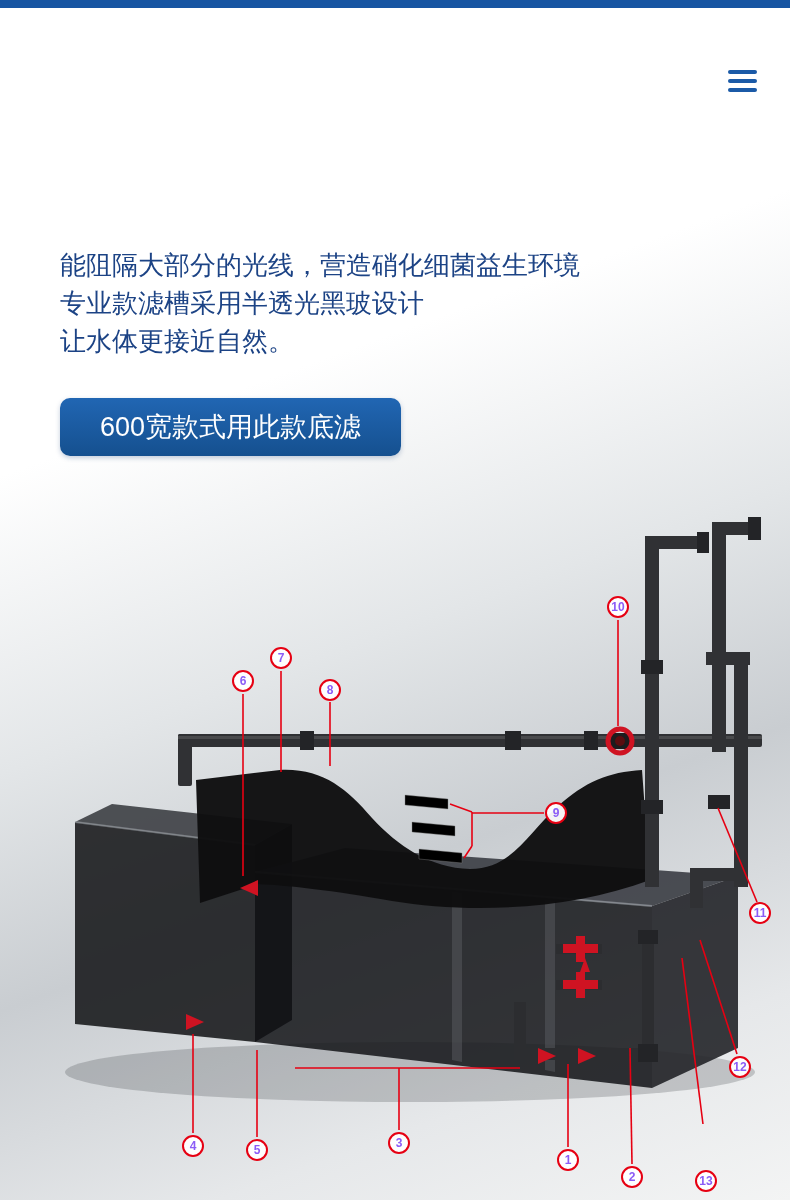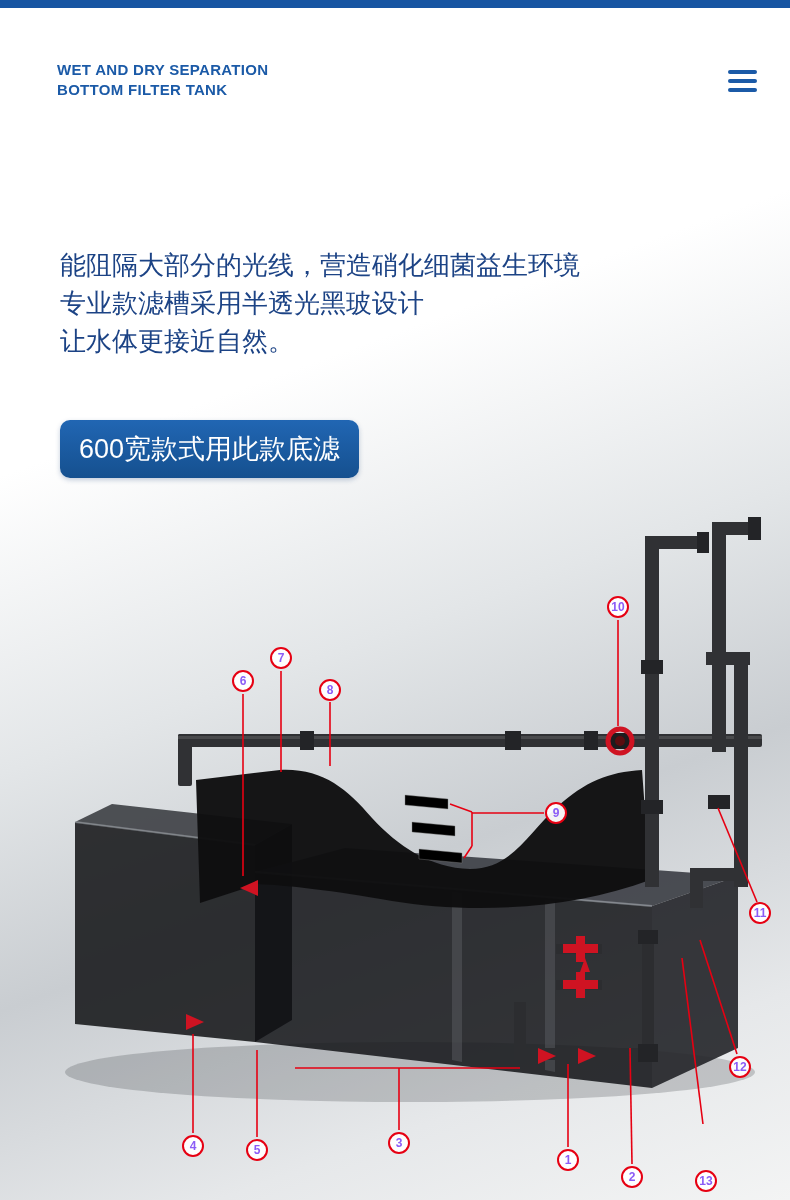--- a/index.html
+++ b/index.html
@@ -7,39 +7,35 @@
   .page{position:absolute;left:0;top:0;width:790px;height:1200px;overflow:hidden;
         background:linear-gradient(160deg,#ffffff 0%,#ffffff 32%,#e3e6e8 52%,#c9cdd1 68%,#e6e8ea 86%,#f3f4f4 100%);}
   .top-bar{position:absolute;left:0;top:0;width:790px;height:8px;background:#1755a2;}
   .tagline{position:absolute;left:57px;top:60px;color:#1b5aa7;font-size:15px;font-weight:bold;
            line-height:20px;letter-spacing:0.3px;}
   .hamburger{position:absolute;right:33px;top:70px;width:29px;cursor:pointer;}
   .hamburger span{display:block;width:29px;height:4px;background:#1b5aa7;border-radius:2px;margin-bottom:5px;}
   .title{position:absolute;left:57px;top:132px;margin:0;font-size:58px;font-weight:900;
          color:#1857a6;letter-spacing:3px;}
   .desc{position:absolute;left:60px;top:246px;color:#1c4385;font-size:26px;line-height:38px;font-weight:500;}
-  .badge{position:absolute;left:60px;top:420px;display:inline-block;color:#ffffff;font-size:27px;
-         padding:11px 19px;border-radius:10px;background:linear-gradient(180deg,#2166b3,#15508f);
+  .badge{position:absolute;left:60px;top:398px;display:inline-block;color:#ffffff;font-size:27px;
+         padding:11px 40px;border-radius:10px;background:linear-gradient(180deg,#2166b3,#15508f);
          box-shadow:0 2px 5px rgba(20,60,120,0.25);}
   .diagram-svg{position:absolute;left:0;top:0;pointer-events:none;}
   .callout{position:absolute;width:22px;height:22px;box-sizing:border-box;border:2px solid #e60012;
            border-radius:50%;background:rgba(255,255,255,0.95);color:#8b5cf6;font-size:12px;
            font-weight:bold;display:flex;align-items:center;justify-content:center;line-height:1;}
 </style>
 </head>
 <body>
 
 <div class="page">
 
   <div class="top-bar"></div>
 
-  <div class="tagline">
-    <div>WET AND DRY SEPARATION</div>
-    <div>BOTTOM FILTER TANK</div>
-  </div>
 
   <div class="hamburger">
     <span></span>
     <span></span>
     <span></span>
   </div>
 
 
   <div class="desc">
     <div>能阻隔大部分的光线，营造硝化细菌益生环境</div>

